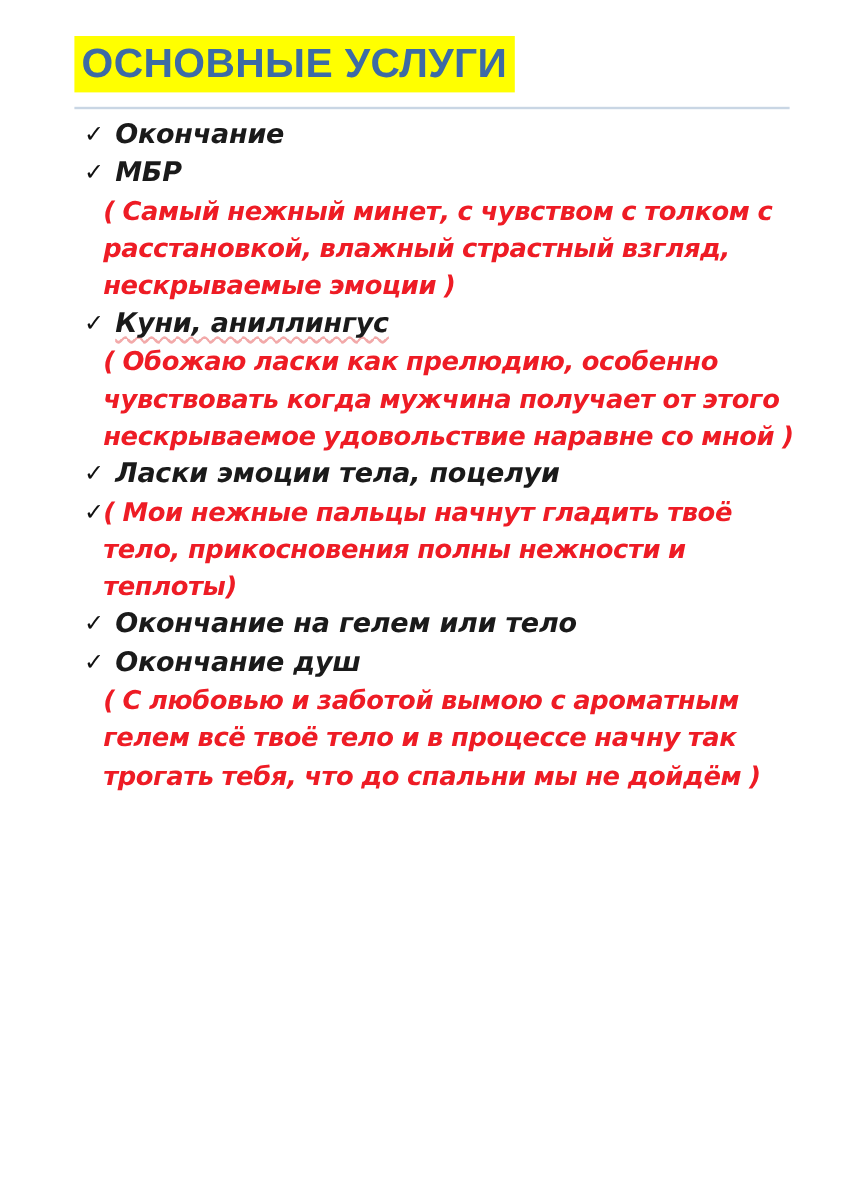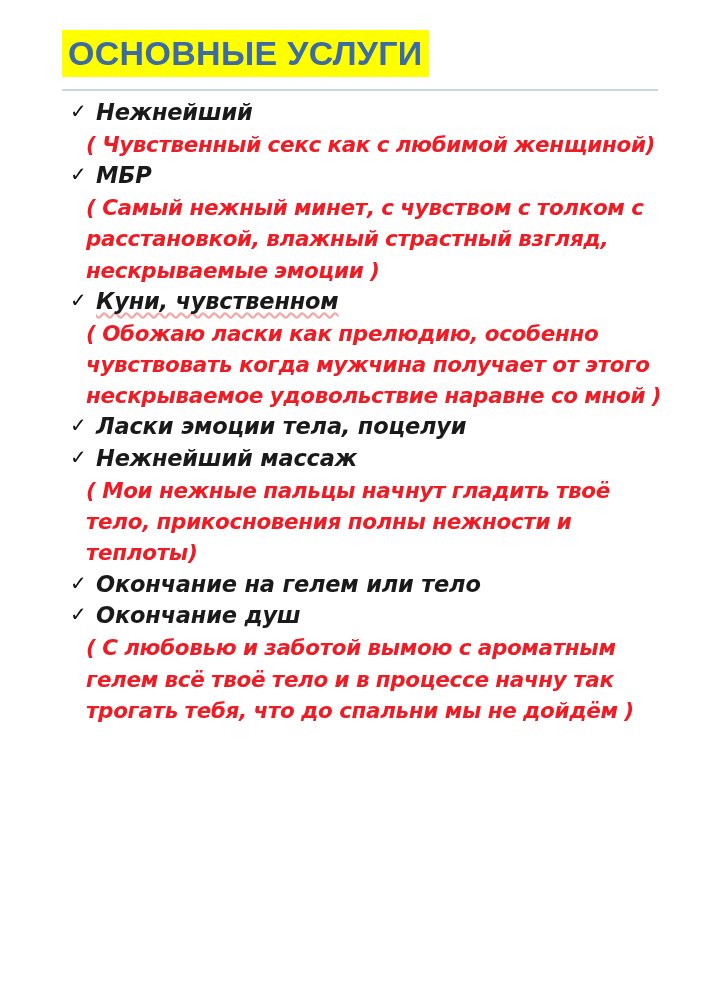--- a/index.html
+++ b/index.html
@@ -112,36 +112,35 @@
 <div class="page">
 
   <div class="title-block">
     <span class="doc-title">ОСНОВНЫЕ УСЛУГИ</span>
   </div>
 
   <hr class="title-rule">
 
   <ul class="services-list">
       <li class="service-item">
-        <div class="service-head"><span class="check-icon">✓</span><span class="head-text">Нежнейший</span></div>
-        <div class="service-desc"><span class="paren">( </span>Чувственный секс как с любимой женщиной<span class="paren">)</span></div>
+        <div class="service-head"><span class="check-icon">✓</span><span class="head-text">Окончание</span></div>
       </li>
       <li class="service-item">
         <div class="service-head"><span class="check-icon">✓</span><span class="head-text">МБР</span></div>
         <div class="service-desc"><span class="paren">( </span>Самый нежный минет, с чувством с толком с расстановкой, влажный страстный взгляд, нескрываемые эмоции<span class="paren"> )</span></div>
       </li>
       <li class="service-item">
-        <div class="service-head misspelled"><span class="check-icon">✓</span><span class="head-text">Куни, чувственном</span></div>
+        <div class="service-head misspelled"><span class="check-icon">✓</span><span class="head-text">Куни, аниллингус</span></div>
         <div class="service-desc"><span class="paren">( </span>Обожаю ласки как прелюдию,  особенно чувствовать когда мужчина получает от этого нескрываемое удовольствие наравне со мной<span class="paren"> )</span></div>
       </li>
       <li class="service-item">
         <div class="service-head"><span class="check-icon">✓</span><span class="head-text">Ласки эмоции тела, поцелуи</span></div>
       </li>
       <li class="service-item">
-        <div class="service-head"><span class="check-icon">✓</span><span class="head-text">Нежнейший массаж</span></div>
+        <div class="service-head"><span class="check-icon">✓</span></div>
         <div class="service-desc"><span class="paren">( </span>Мои нежные пальцы начнут гладить твоё тело, прикосновения полны нежности и теплоты<span class="paren">)</span></div>
       </li>
       <li class="service-item">
         <div class="service-head"><span class="check-icon">✓</span><span class="head-text">Окончание на гелем или тело</span></div>
       </li>
       <li class="service-item">
         <div class="service-head"><span class="check-icon">✓</span><span class="head-text">Окончание душ</span></div>
         <div class="service-desc"><span class="paren">( </span>С любовью и заботой вымою с ароматным гелем всё твоё тело и в процессе начну так трогать тебя, что до спальни мы не дойдём<span class="paren"> )</span></div>
       </li>
     </ul>

